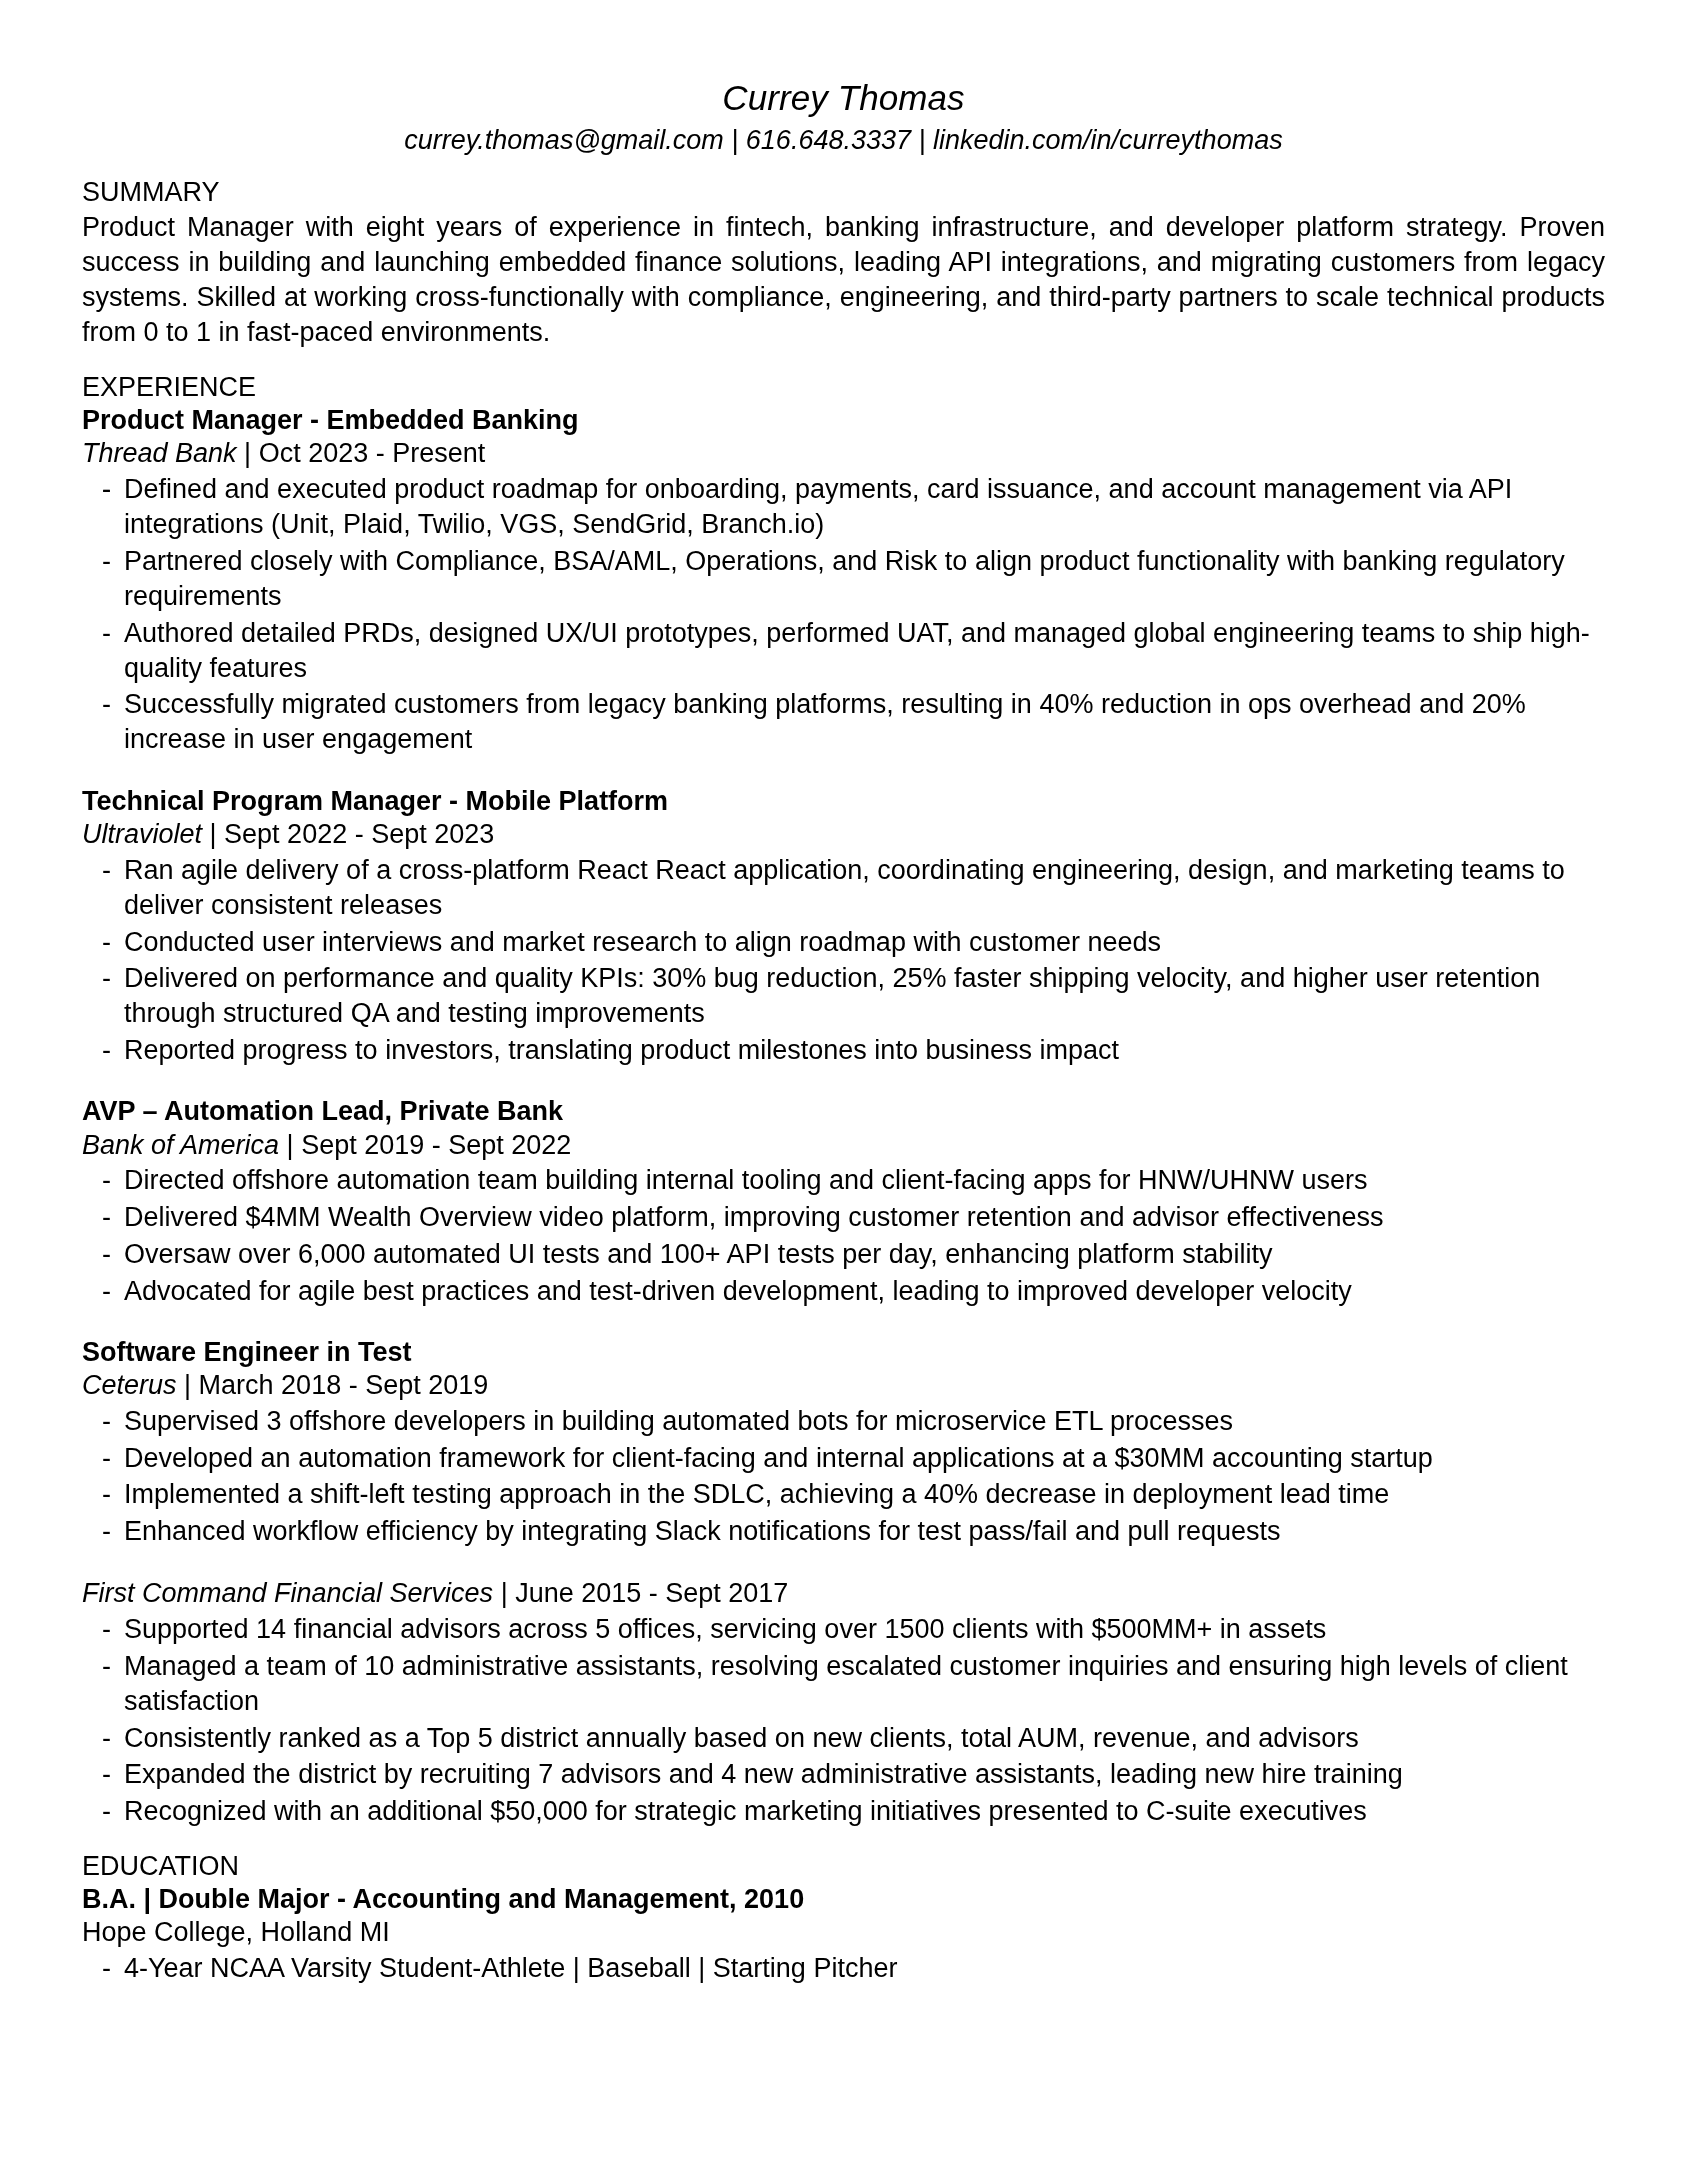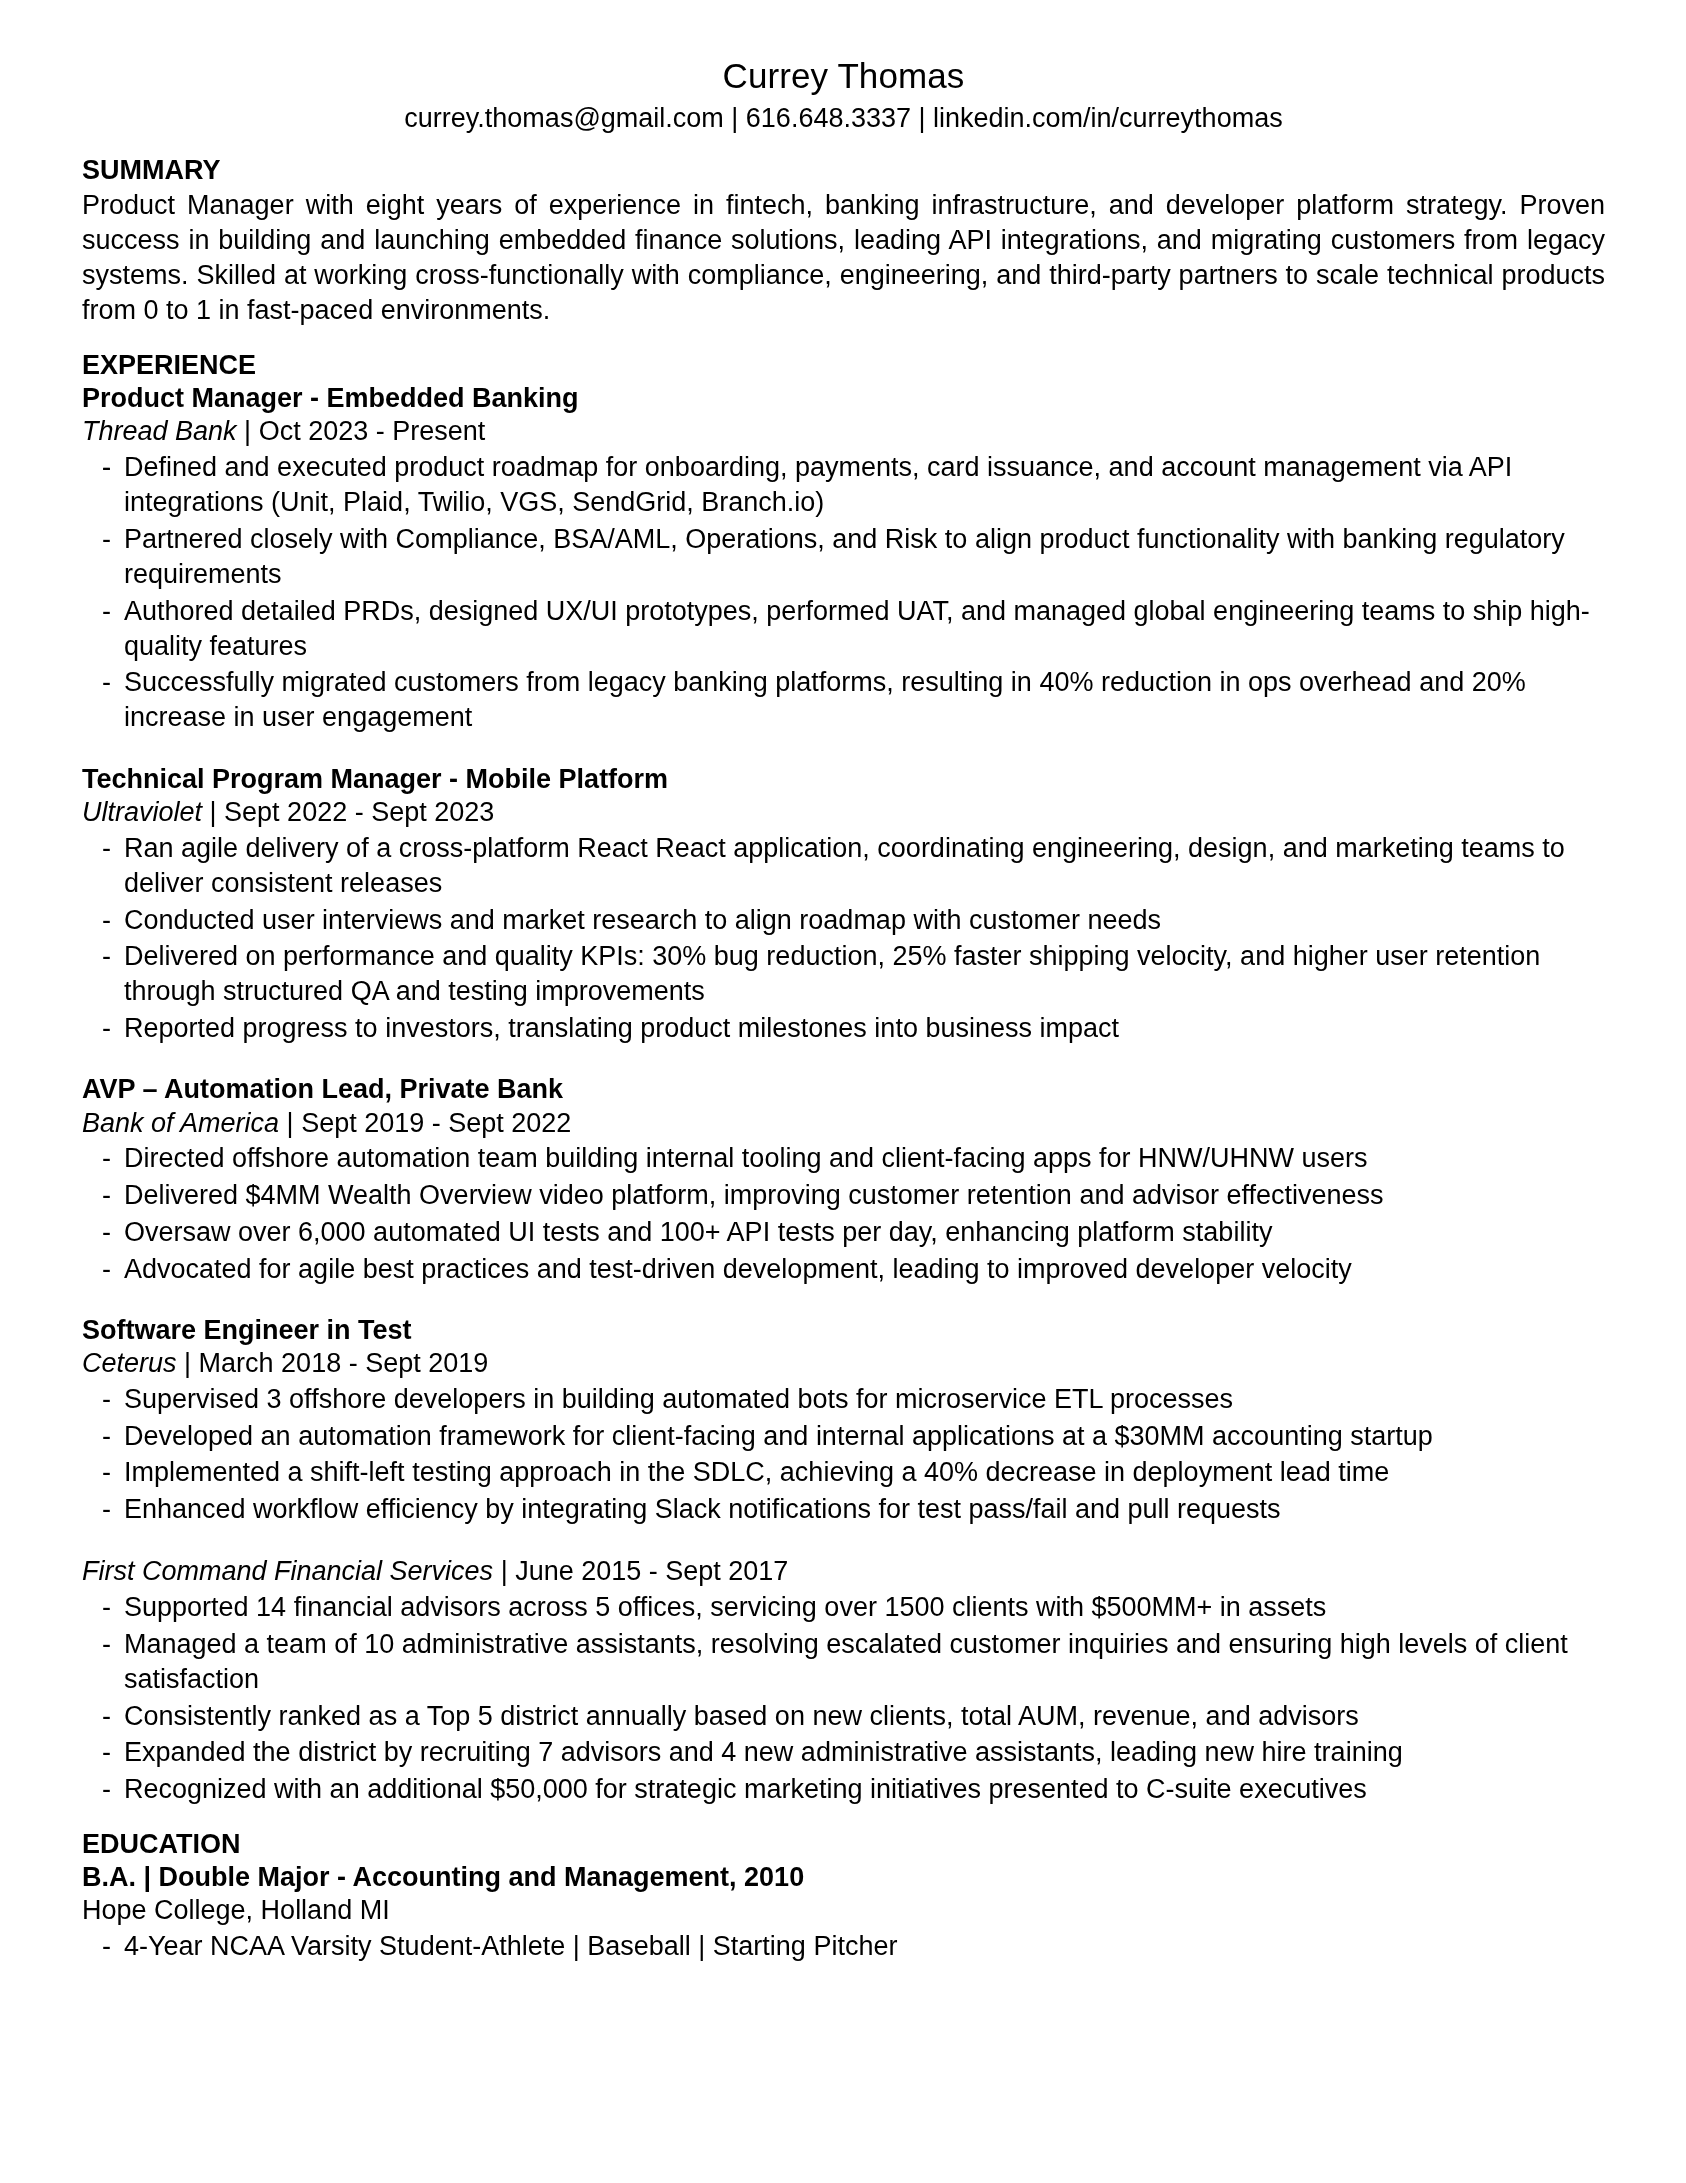--- a/index.html
+++ b/index.html
@@ -15,39 +15,40 @@
     box-sizing: border-box;
     padding: 0 82px 0 82px;
     font-family: "Liberation Sans", sans-serif;
     color: #000000;
     -webkit-font-smoothing: antialiased;
   }
 
   
   .header {
     text-align: center;
-    padding-top: 56px;
+    padding-top: 78px;
+    font-style: italic;
   }
   .name {
     font-size: 35px;
     line-height: 1.12;
     font-weight: 400;
     letter-spacing: 0.1px;
   }
   .contact {
     font-size: 27px;
     line-height: 1.2;
     font-weight: 400;
     margin-top: 6.8px;
   }
 
   
   .section-heading {
     font-size: 27px;
-    font-weight: bold;
+    font-weight: normal;
     line-height: 1.18;
     margin-top: 21.6px;
   }
   .section-heading.first { margin-top: 20.5px; }
 
   
   .summary {
     font-size: 27px;
     line-height: 1.30;
     text-align: justify;

